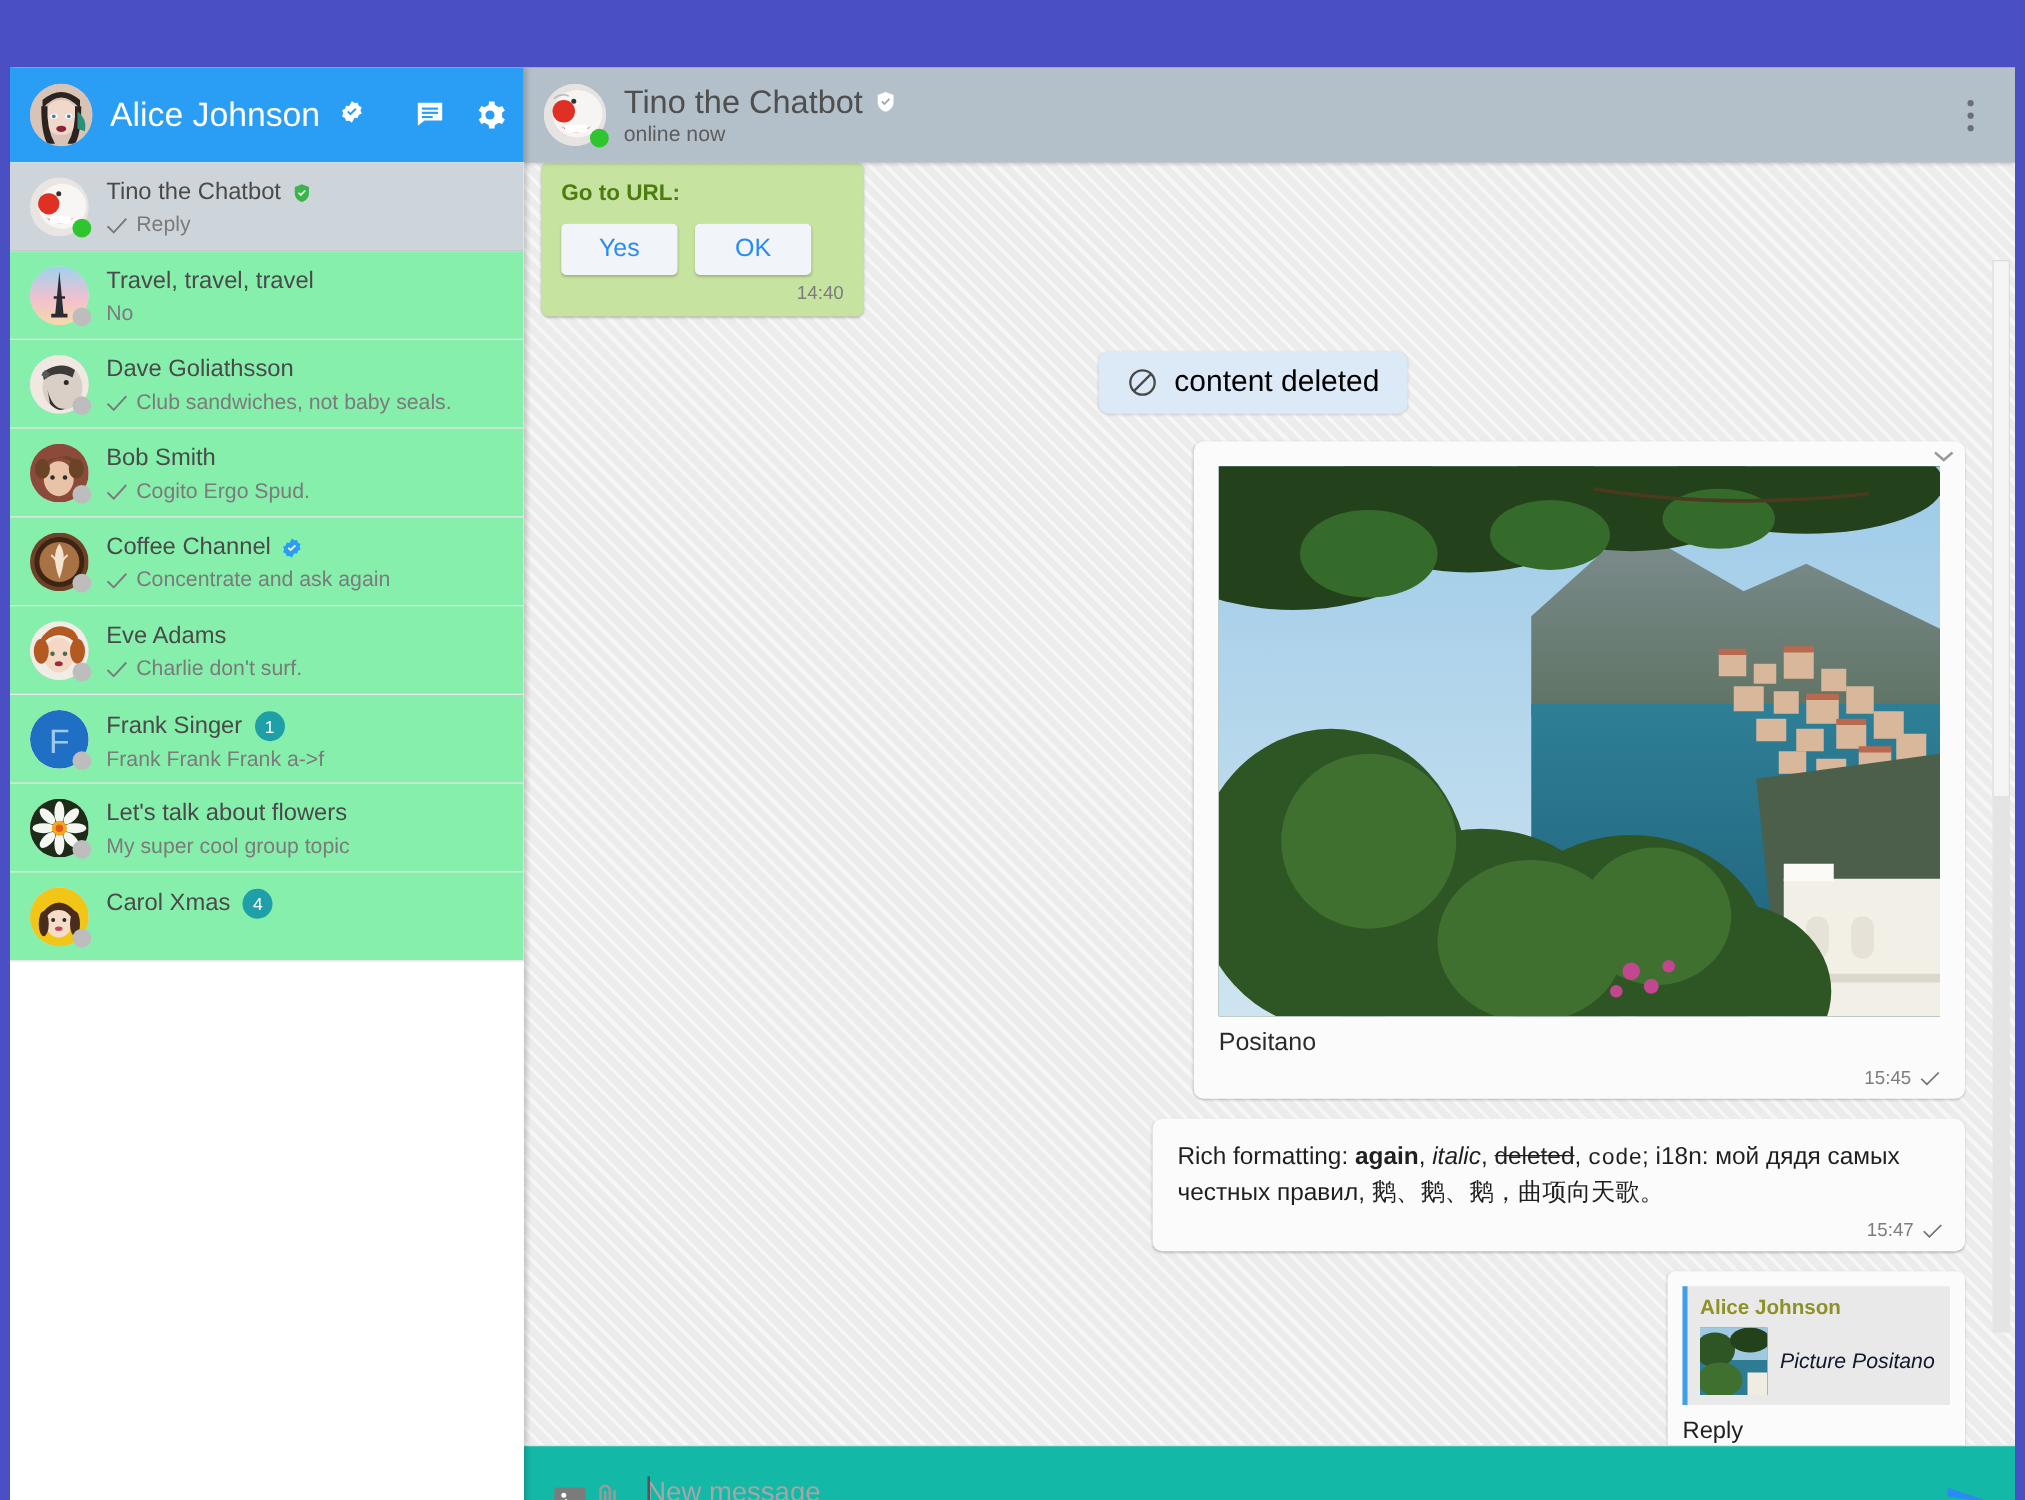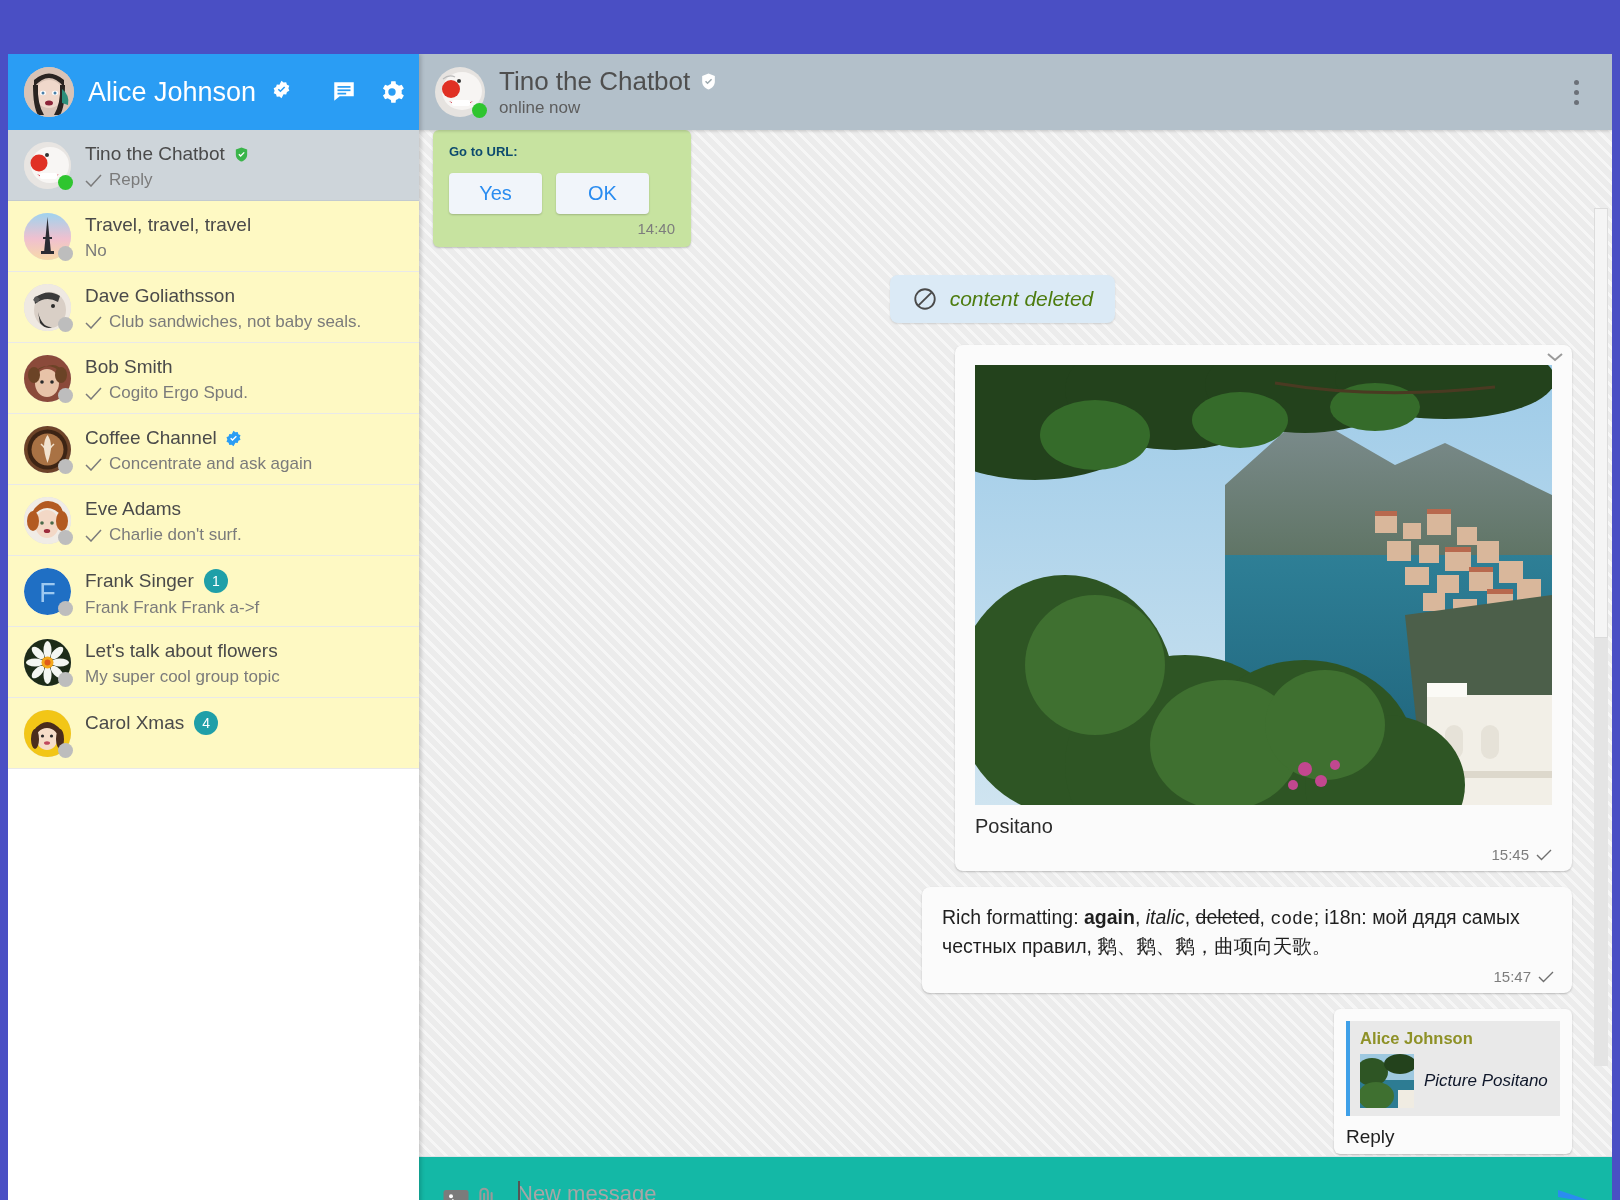--- a/index.html
+++ b/index.html
@@ -65,21 +65,21 @@
   }
   .hdr-icon { width: 26px; height: 26px; cursor: pointer; }
 
   #chat-list { flex: 1 1 auto; overflow: hidden; background: #fff; }
   .chat-row {
     display: flex; align-items: flex-start;
     padding: 12px 10px 11px 16px;
     border-bottom: 1px solid #e9e9e9;
     height: 71px;
     cursor: pointer;
-    background: #fef9c3;
+    background: #86efac;
   }
   .chat-row.selected { background: #ced5da; border-bottom-color: #c3cacf; }
   .chat-av-wrap { position: relative; width: 47px; height: 47px; flex: 0 0 47px; }
   .chat-av { width: 47px; height: 47px; border-radius: 50%; overflow: hidden; background:#ddd; }
   .pres-dot {
     position: absolute; right: -2px; bottom: -1px;
     width: 15px; height: 15px; border-radius: 50%;
     background: #bdbdbd;
   }
   .pres-dot.online { background: #2fc52f; }
@@ -148,40 +148,40 @@
     position: relative;
   }
   .bubble-out { background: #c7e3a0; }
   .bubble-in  { background: #fbfbfb; }
 
   
   #bubble-goto {
     padding: 14px 16px 6px 16px; width: 258px;
     margin-top: -14px;
   }
-  #goto-title { font-size: 13px; font-weight: bold; color: #0c4a6e; }
+  #goto-title { font-size: 18px; font-weight: bold; color: #4d7c0f; }
   #goto-buttons { display: flex; gap: 14px; margin-top: 14px; }
   .inline-btn {
     background: #f1f5fa; border: none; border-radius: 4px;
     color: #2a8cf0; font-size: 20px;
     padding: 9px 0; width: 93px; cursor: pointer;
     box-shadow: 0 1px 2px rgba(0,0,0,.2);
     font-family: "Liberation Sans", sans-serif;
   }
   .ts { font-size: 15px; color: #7d7d7d; text-align: right; }
   #goto-ts { margin-top: 6px; padding-bottom: 4px; }
 
   
   #deleted-pill {
     background: #dbeaf6; border-radius: 8px;
     padding: 11px 22px; margin: 28px 0 0 0;
     display: flex; align-items: center; gap: 12px;
     box-shadow: 0 1px 2px rgba(0,0,0,.13);
   }
-  #deleted-text { font-style: italic; font-size: 21px; color: #4d7c0f; }
+  #deleted-text { font-size: 24px; color: #000000; }
 
   
   #bubble-photo {
     margin-top: 22px; width: 617px; padding: 20px 20px 8px 20px;
     border-radius: 8px;
   }
   #photo-chevron {
     position: absolute; right: 7px; top: 5px; width: 20px; height: 14px;
   }
   #photo-frame {

